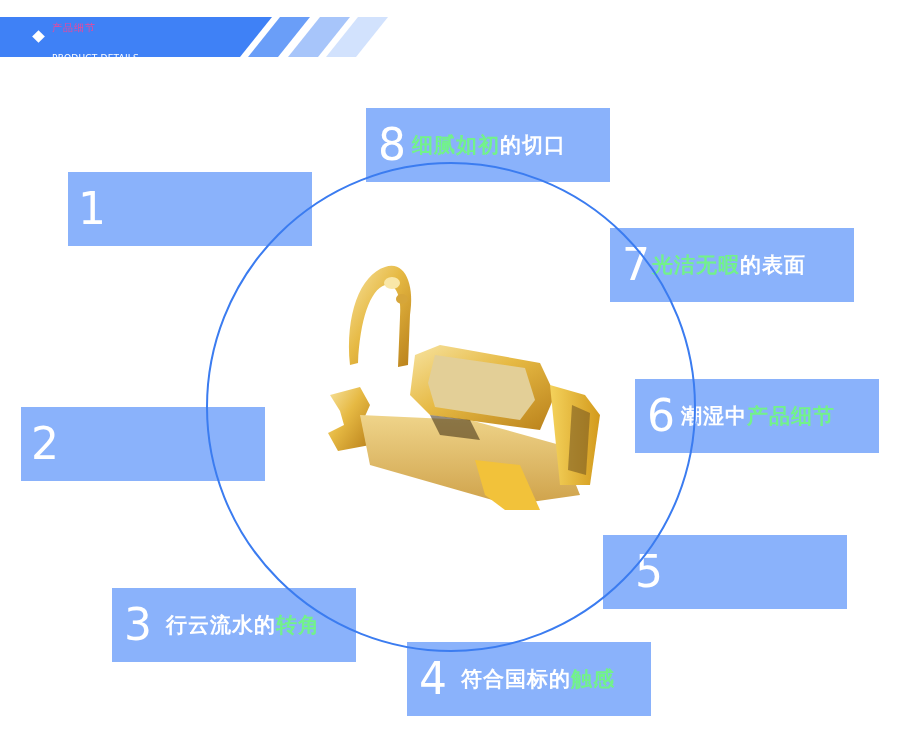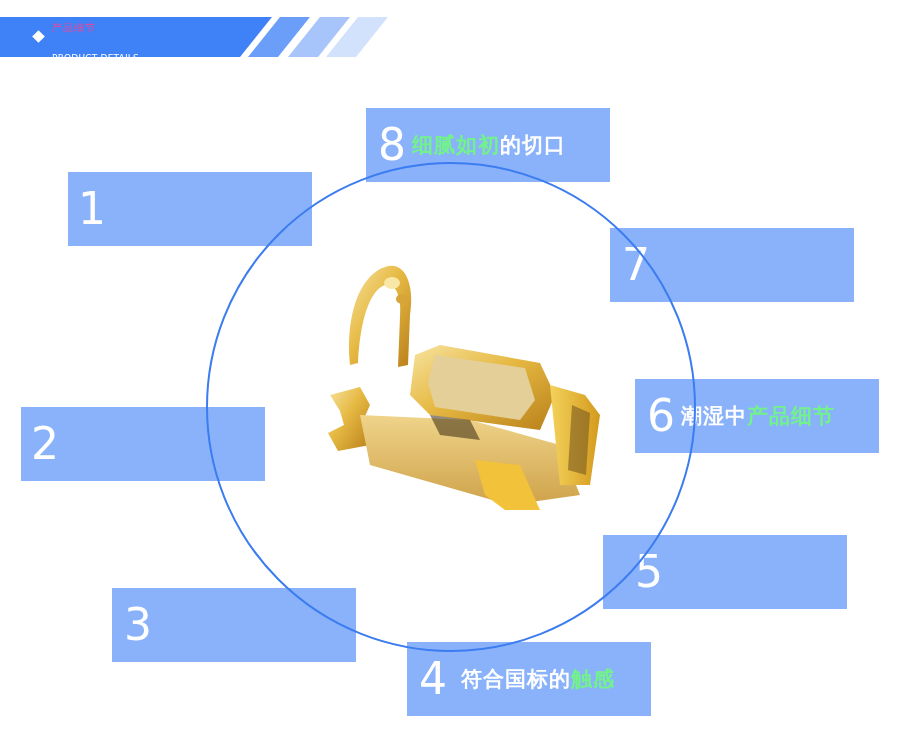--- a/index.html
+++ b/index.html
@@ -101,36 +101,38 @@
 <div class="label-box" style="left:68px; top:172px; width:244px; padding-left:10px;">
   <span class="label-num">1</span>
 </div>
 
 <div class="label-box" style="left:21px; top:407px; width:244px; padding-left:10px;">
   <span class="label-num" style="margin-right:18px;">2</span>
 </div>
 
 <div class="label-box" style="left:112px; top:588px; width:244px; padding-left:12px;">
   <span class="label-num" style="margin-right:14px;">3</span>
+  <span class="label-text"><span class="w">行云流水的</span><span class="g">转角</span></span>
 </div>
 
 <div class="label-box" style="left:407px; top:642px; width:244px; padding-left:12px;">
   <span class="label-num" style="margin-right:14px;">4</span>
   <span class="label-text"><span class="w">符合国标的</span><span class="g">触感</span></span>
 </div>
 
 <div class="label-box" style="left:603px; top:535px; width:244px; padding-left:32px;">
   <span class="label-num" style="margin-right:10px;">5</span>
 </div>
 
 <div class="label-box" style="left:635px; top:379px; width:244px; padding-left:12px;">
   <span class="label-num">6</span>
   <span class="label-text"><span class="w">潮湿中</span><span class="g">产品细节</span></span>
 </div>
 
 <div class="label-box" style="left:610px; top:228px; width:244px; padding-left:12px;">
   <span class="label-num" style="margin-right:2px;">7</span>
+  <span class="label-text"><span class="g">光洁无暇</span><span class="w">的表面</span></span>
 </div>
 
 <div class="label-box" style="left:366px; top:108px; width:244px; padding-left:12px;">
   <span class="label-num">8</span>
   <span class="label-text"><span class="g">细腻如初</span><span class="w">的切口</span></span>
 </div>
 
 </body></html>

